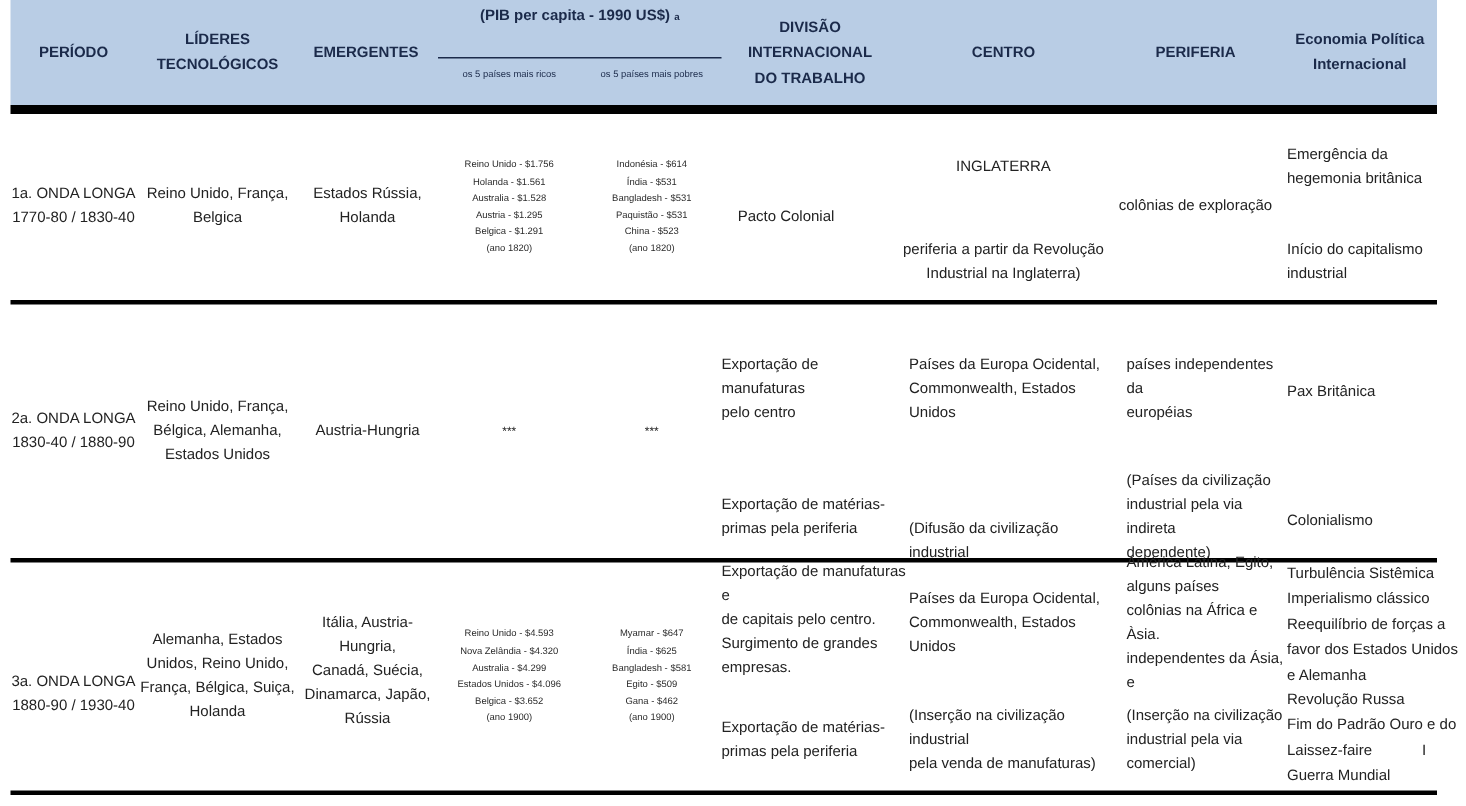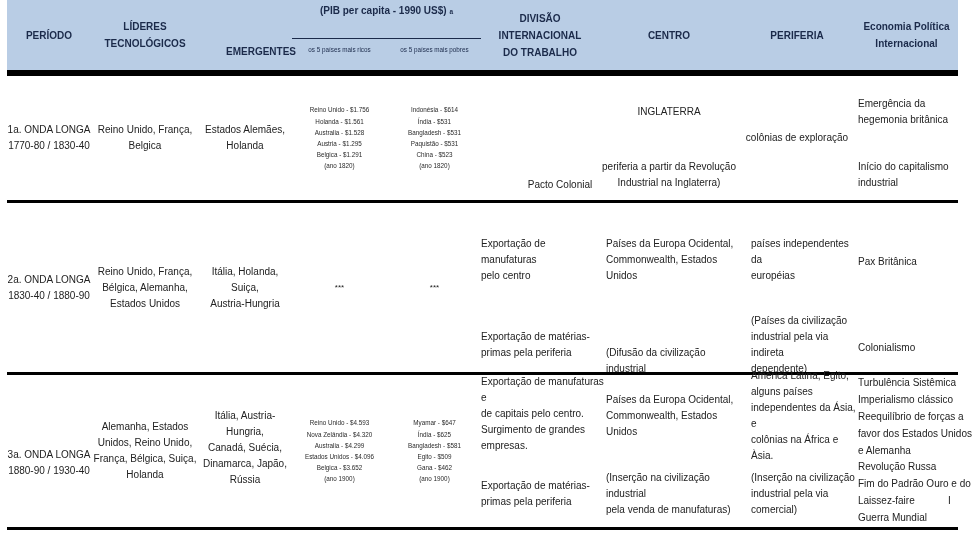--- a/index.html
+++ b/index.html
@@ -22,21 +22,21 @@
   .sup { font-size:6.5px; }
 </style>
 </head>
 <body>
 
 <div class="tbl">
 
   <div class="header"></div>
   <div class="hcell" style="left:0;width:84px;">PERÍODO</div>
   <div class="hcell" style="left:84px;width:108px;">LÍDERES TECNOLÓGICOS</div>
-  <div class="hcell" style="left:208px;width:92px;margin-top:16px;">EMERGENTES</div>
+  <div class="hcell" style="left:191px;width:92px;">EMERGENTES</div>
   <div class="mini-hdr">
     <div><span>(PIB per capita - 1990 US$)</span> <span class="sup">a</span></div>
   </div>
   <div class="sub-rule"></div>
   <div class="sub-hdr" style="left:285px;">os 5 países mais ricos</div>
   <div class="sub-hdr" style="left:380px;">os 5 países mais pobres</div>
   <div class="hcell" style="left:474px;width:118px;">
     <div class="stack">
         <span>DIVISÃO INTERNACIONAL</span>
         <span>DO TRABALHO</span>
@@ -59,21 +59,21 @@
       </div>
   </div>
   <div class="cell" style="left:84px;top:76px;width:108px;height:124px;">
     <div class="stack">
         <span>Reino Unido, França,</span>
         <span>Belgica</span>
       </div>
   </div>
   <div class="cell" style="left:192px;top:76px;width:92px;height:124px;">
     <div class="stack">
-        <span>Estados Alemães,</span>
+        <span>Estados Rússia,</span>
         <span>Holanda</span>
       </div>
   </div>
   <div class="cell tiny" style="left:285px;top:76px;width:95px;height:124px;">
     <div class="stack">
         <span>Reino Unido - $1.756</span>
         <span>Holanda - $1.561</span>
         <span>Australia - $1.528</span>
         <span>Austria - $1.295</span>
         <span>Belgica - $1.291</span>
@@ -83,21 +83,21 @@
   <div class="cell tiny" style="left:380px;top:76px;width:95px;height:124px;">
     <div class="stack">
         <span>Indonésia - $614</span>
         <span>Índia - $531</span>
         <span>Bangladesh - $531</span>
         <span>Paquistão - $531</span>
         <span>China - $523</span>
         <span>(ano 1820)</span>
       </div>
   </div>
-  <div class="cell" style="left:494px;top:76px;width:118px;height:137px;margin-top:40px;">Pacto Colonial</div>
+  <div class="cell" style="left:458px;top:76px;width:118px;height:137px;">Pacto Colonial</div>
   <div class="cell" style="left:592px;top:100px;width:140px;height:24px;">INGLATERRA</div>
   <div class="cell" style="left:592px;top:150px;width:140px;height:50px;">
     <div class="stack">
         <span>periferia a partir da Revolução</span>
         <span>Industrial na Inglaterra)</span>
       </div>
   </div>
   <div class="cell" style="left:732px;top:76px;width:116px;height:124px;">colônias de exploração</div>
   <div class="cell left" style="left:851px;top:94px;width:100px;height:36px;">
     <div class="stack">
@@ -121,21 +121,20 @@
   </div>
   <div class="cell" style="left:84px;top:203px;width:108px;height:169px;">
     <div class="stack">
         <span>Reino Unido, França,</span>
         <span>Bélgica, Alemanha,</span>
         <span>Estados Unidos</span>
       </div>
   </div>
   <div class="cell" style="left:192px;top:203px;width:92px;height:169px;">
     <div class="stack">
-        <span>Itália, Holanda, Suiça,</span>
         <span>Austria-Hungria</span>
       </div>
   </div>
   <div class="cell" style="left:285px;top:203px;width:95px;height:169px;font-size:8px;">***</div>
   <div class="cell" style="left:380px;top:203px;width:95px;height:169px;font-size:8px;">***</div>
   <div class="cell left" style="left:474px;top:240px;width:122px;height:40px;">
     <div class="stack">
         <span>Exportação de manufaturas</span>
         <span>pelo centro</span>
       </div>
@@ -239,22 +238,22 @@
   <div class="cell left" style="left:599px;top:474px;width:136px;height:40px;">
     <div class="stack">
         <span>(Inserção na civilização industrial</span>
         <span>pela venda de manufaturas)</span>
       </div>
   </div>
   <div class="cell left" style="left:744px;top:380px;width:110px;height:72px;">
     <div class="stack">
         <span>América Latina, Egito,</span>
         <span>alguns países</span>
+        <span>colônias na África e Àsia.</span>
         <span>independentes da Ásia,  e</span>
-        <span>colônias na África e Àsia.</span>
       </div>
   </div>
   <div class="cell left" style="left:744px;top:466px;width:110px;height:56px;">
     <div class="stack">
         <span>(Inserção na civilização</span>
         <span>industrial pela via</span>
         <span>comercial)</span>
       </div>
   </div>
   <div class="cell left" style="left:851px;top:375px;width:106px;height:152px;line-height:16.8px;">

